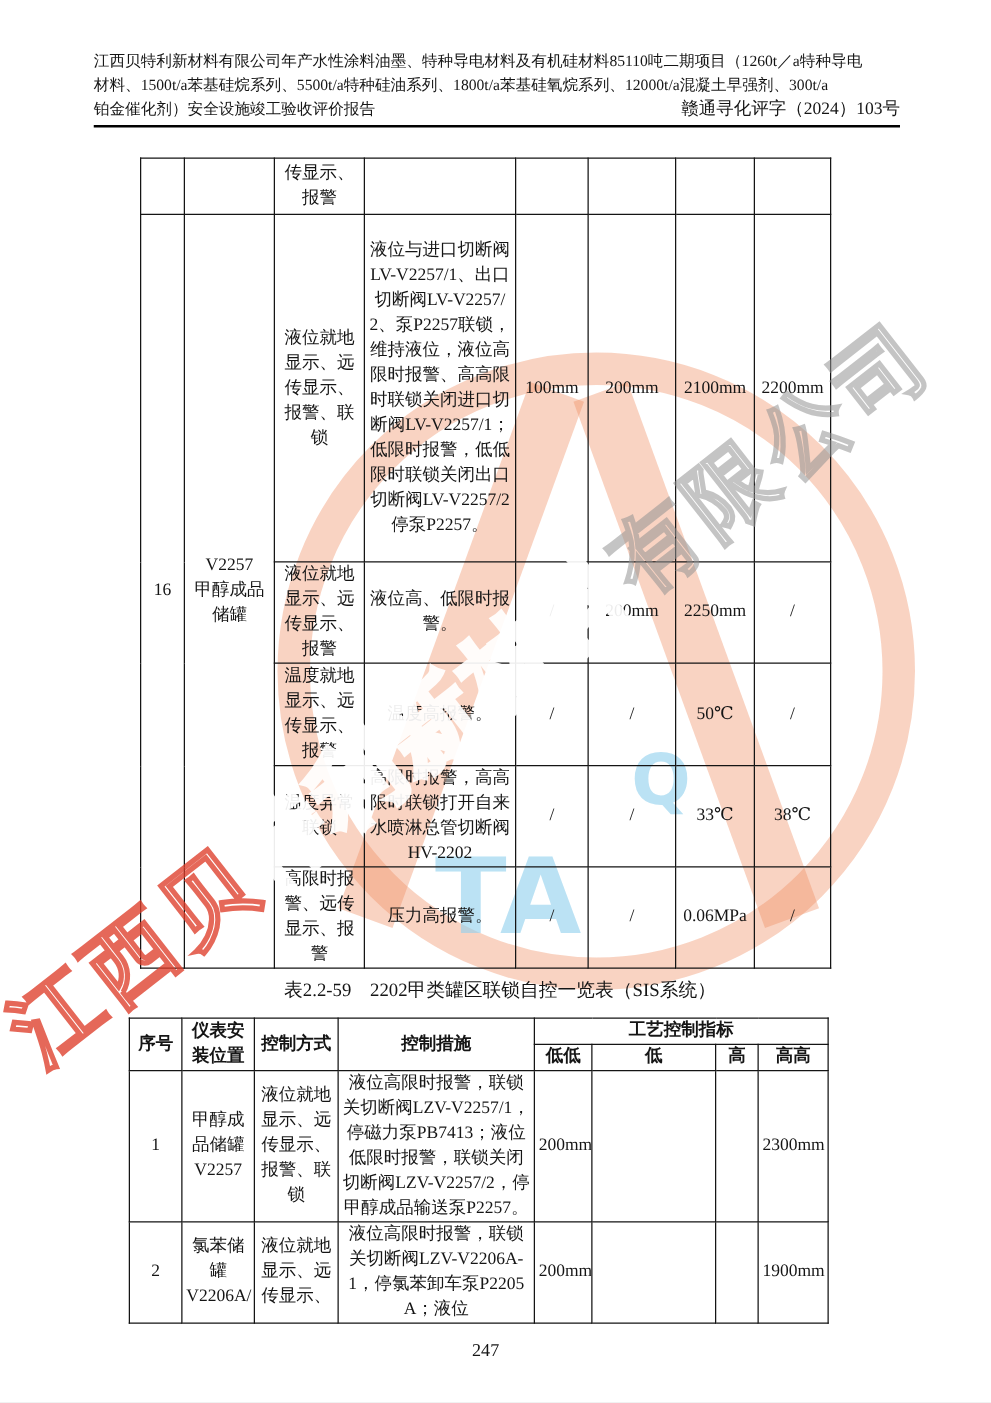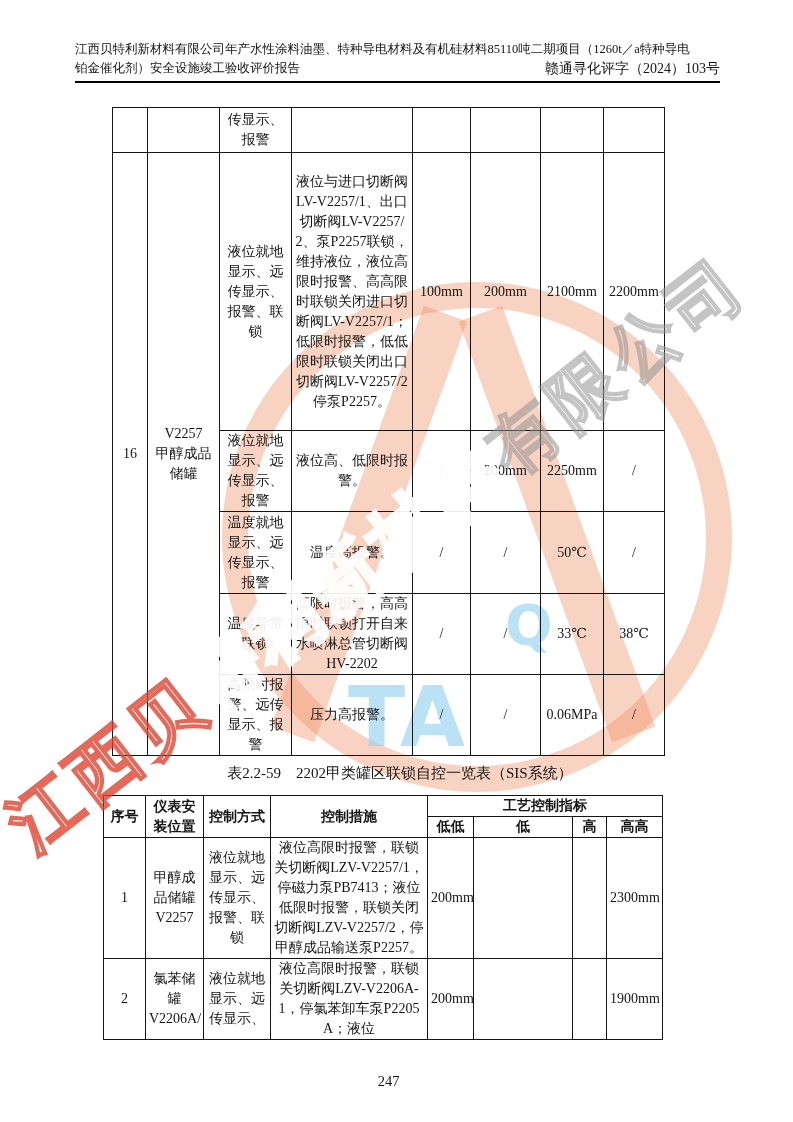--- a/index.html
+++ b/index.html
@@ -68,20 +68,21 @@
     <div class="wm-leg wm-leg-right"></div>
     <div class="wm-letter wm-q">Q</div>
     <div class="wm-letter wm-t">T</div>
     <div class="wm-letter wm-a">A</div>
   </div>
 
   <div class="content">
 
     <div class="hdr">
       <div>江西贝特利新材料有限公司年产水性涂料油墨、特种导电材料及有机硅材料85110吨二期项目（1260t／a特种导电</div>
+      <div>材料、1500t/a苯基硅烷系列、5500t/a特种硅油系列、1800t/a苯基硅氧烷系列、12000t/a混凝土早强剂、300t/a</div>
       <div class="hdr-line3">
         <span>铂金催化剂）安全设施竣工验收评价报告</span>
         <span class="hdr-doc">赣通寻化评字（2024）103号</span>
       </div>
     </div>
 
     <table class="t1">
       <colgroup>
         <col style="width:35px">
           <col style="width:72px">

